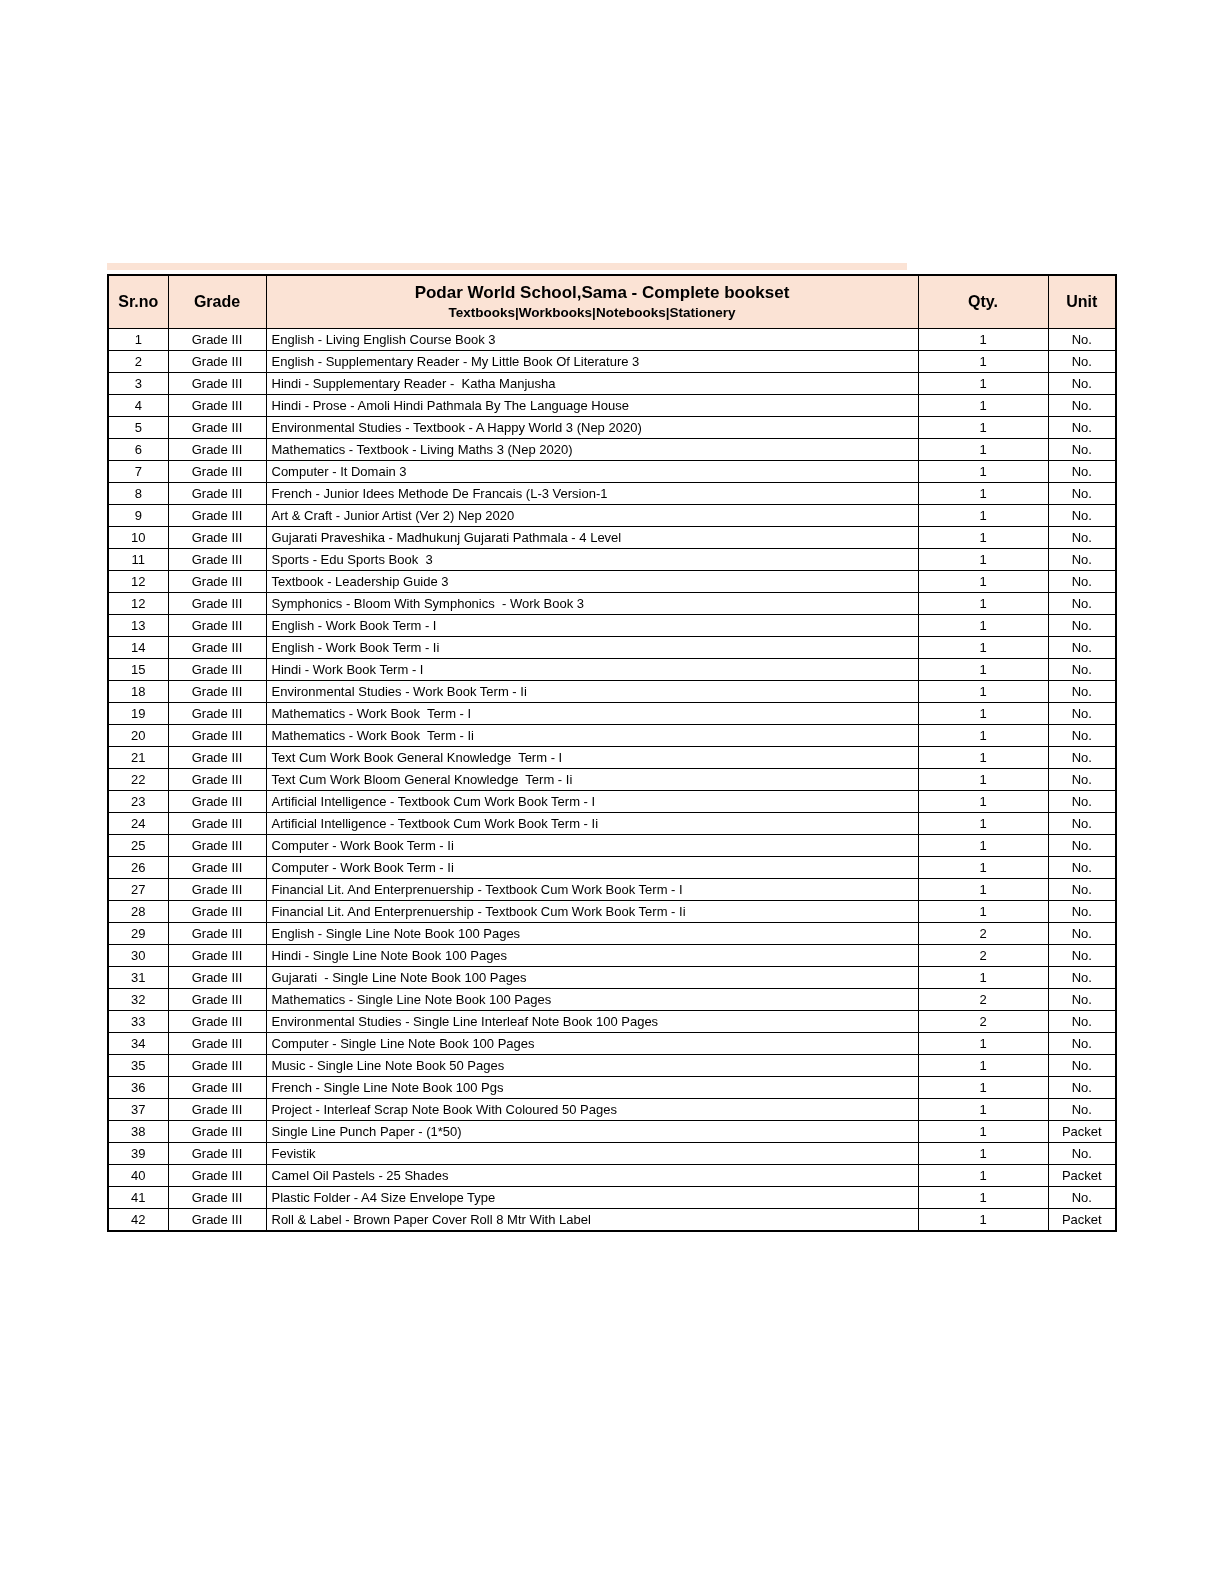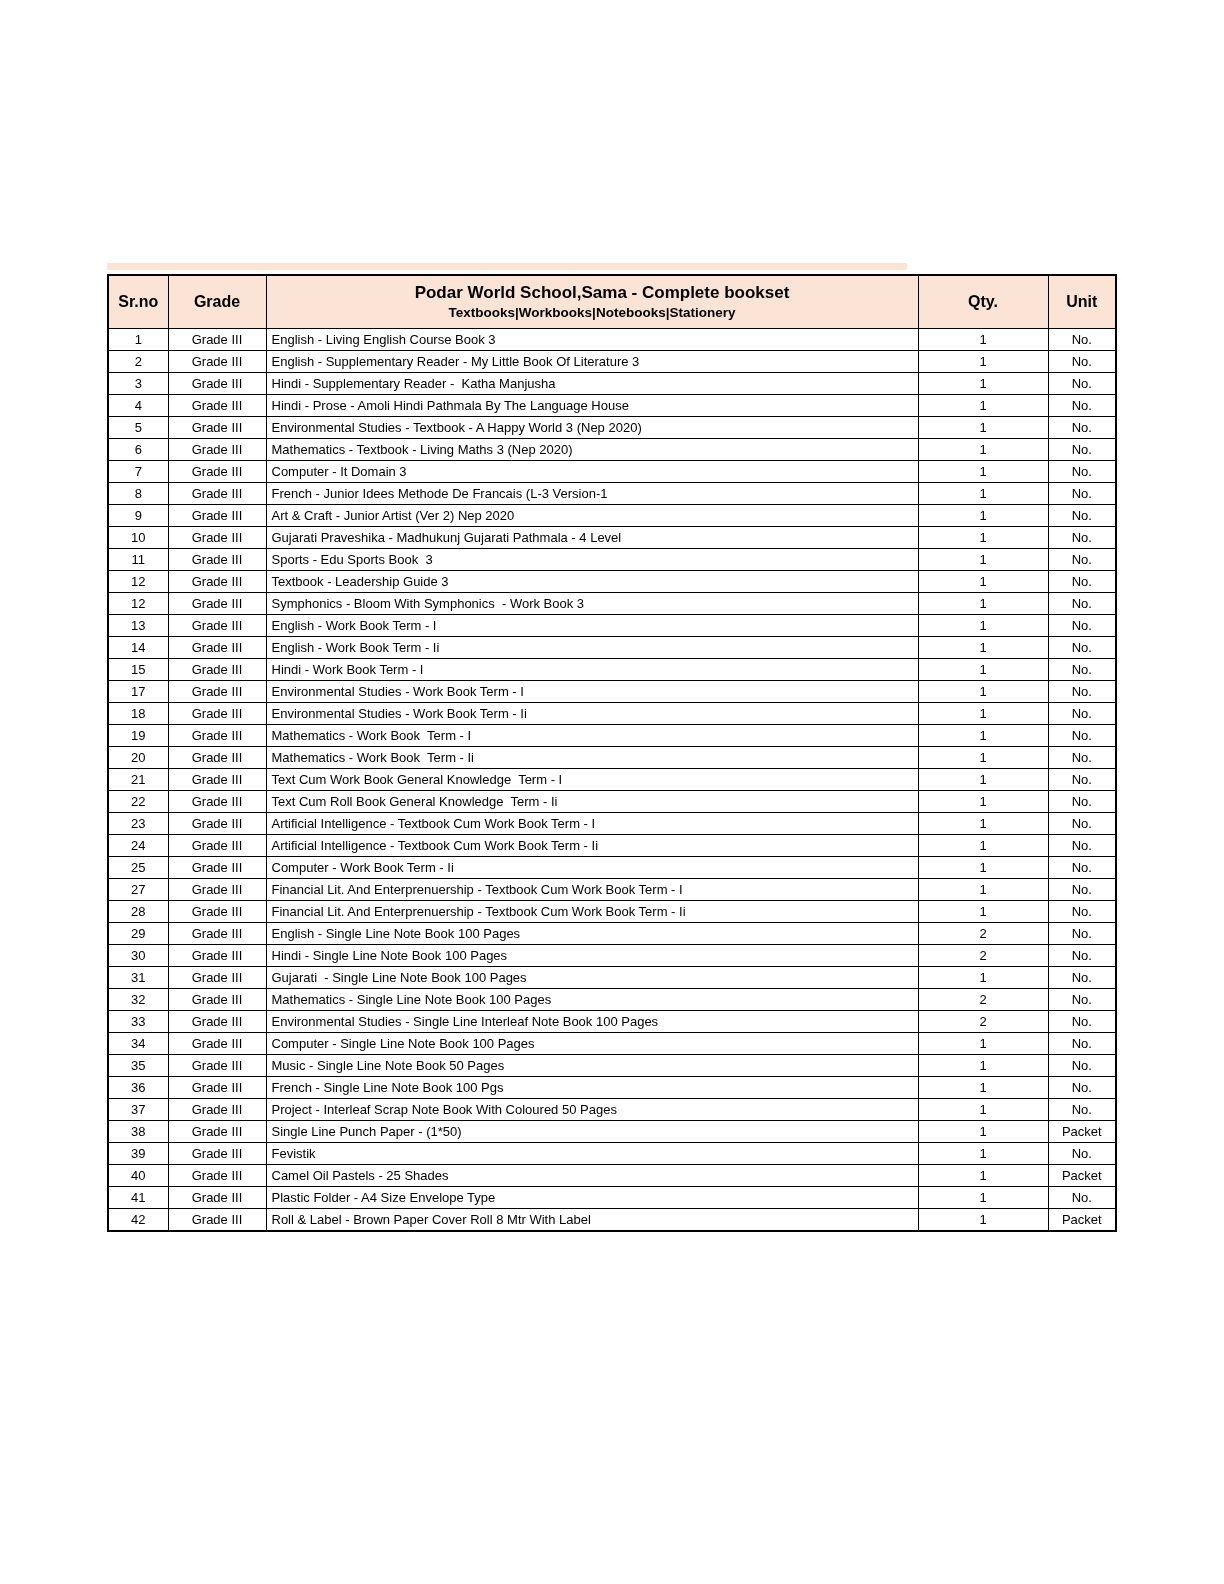--- a/index.html
+++ b/index.html
@@ -180,27 +180,20 @@
 
   <tr>
     <td class="ctr">15</td>
     <td class="ctr">Grade III</td>
     <td class="lft">Hindi - Work Book Term - I</td>
     <td class="ctr">1</td>
     <td class="ctr">No.</td>
   </tr>
 
 
-  <tr>
-    <td class="ctr">17</td>
-    <td class="ctr">Grade III</td>
-    <td class="lft">Environmental Studies - Work Book Term - I</td>
-    <td class="ctr">1</td>
-    <td class="ctr">No.</td>
-  </tr>
 
   <tr>
     <td class="ctr">18</td>
     <td class="ctr">Grade III</td>
     <td class="lft">Environmental Studies - Work Book Term - Ii</td>
     <td class="ctr">1</td>
     <td class="ctr">No.</td>
   </tr>
 
   <tr>
@@ -223,21 +216,21 @@
     <td class="ctr">21</td>
     <td class="ctr">Grade III</td>
     <td class="lft">Text Cum Work Book General Knowledge  Term - I</td>
     <td class="ctr">1</td>
     <td class="ctr">No.</td>
   </tr>
 
   <tr>
     <td class="ctr">22</td>
     <td class="ctr">Grade III</td>
-    <td class="lft">Text Cum Roll Book General Knowledge  Term - Ii</td>
+    <td class="lft">Text Cum Work Bloom General Knowledge  Term - Ii</td>
     <td class="ctr">1</td>
     <td class="ctr">No.</td>
   </tr>
 
   <tr>
     <td class="ctr">23</td>
     <td class="ctr">Grade III</td>
     <td class="lft">Artificial Intelligence - Textbook Cum Work Book Term - I</td>
     <td class="ctr">1</td>
     <td class="ctr">No.</td>
@@ -252,20 +245,27 @@
   </tr>
 
   <tr>
     <td class="ctr">25</td>
     <td class="ctr">Grade III</td>
     <td class="lft">Computer - Work Book Term - Ii</td>
     <td class="ctr">1</td>
     <td class="ctr">No.</td>
   </tr>
 
+  <tr>
+    <td class="ctr">26</td>
+    <td class="ctr">Grade III</td>
+    <td class="lft">Computer - Work Book Term - Ii</td>
+    <td class="ctr">1</td>
+    <td class="ctr">No.</td>
+  </tr>
 
   <tr>
     <td class="ctr">27</td>
     <td class="ctr">Grade III</td>
     <td class="lft">Financial Lit. And Enterprenuership - Textbook Cum Work Book Term - I</td>
     <td class="ctr">1</td>
     <td class="ctr">No.</td>
   </tr>
 
   <tr>

